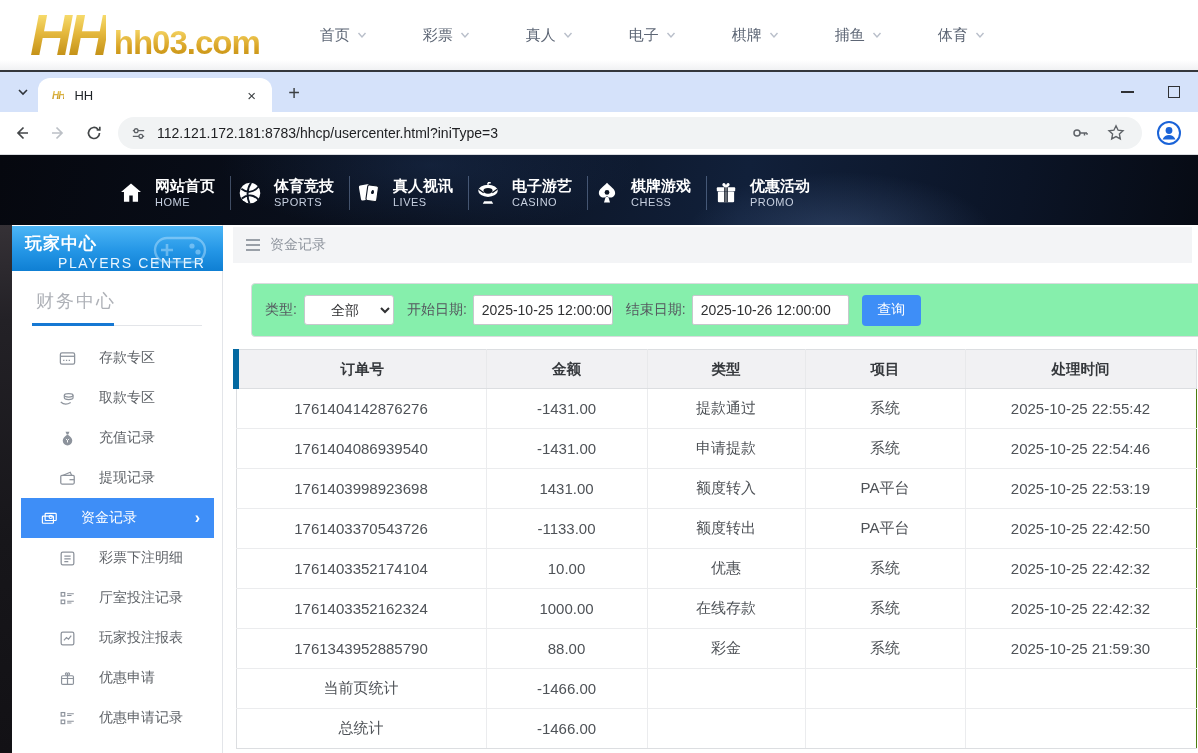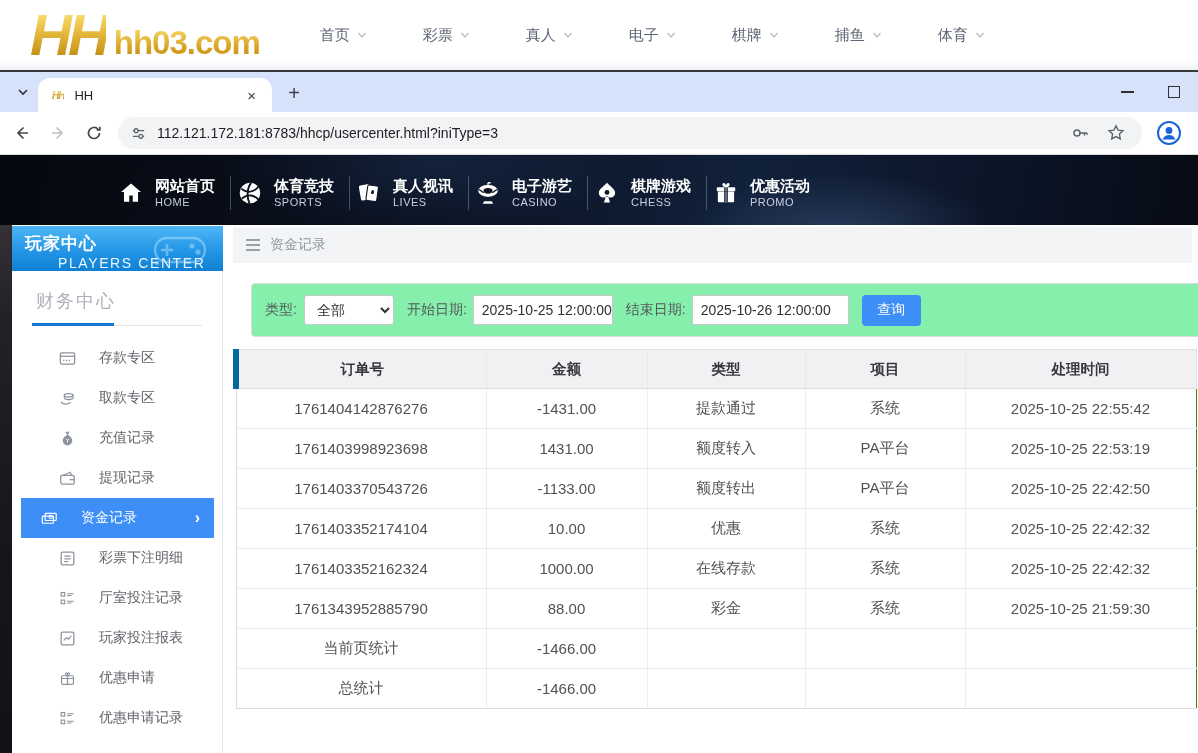--- a/index.html
+++ b/index.html
@@ -87,21 +87,21 @@
 
   
   .content { position:absolute; left:223px; top:0; width:975px; height:528px; background:#fff; }
   .breadcrumb { position:absolute; left:10px; top:2px; width:959px; height:36px; background:#f3f4f6;
      display:flex; align-items:center; padding-left:12px; gap:9px; color:#8f959e; font-size:14px; }
 
   .filter-panel { position:absolute; left:28px; top:58px; width:954px; height:54px; background:#86efac;
      border:1px solid #d9dbde; border-radius:4px; display:flex; align-items:center; padding-left:13px; }
   .f-label { font-size:14px; color:#55595f; }
   .f-select { width:90px; height:30px; margin-left:7px; font-size:14px; color:#303133;
-     border:1px solid #c6c8cc; border-radius:3px; background:#fff; padding-left:8px;
+     border:1px solid #c6c8cc; border-radius:3px; background:#fff; padding-left:22px;
      font-family:"Liberation Sans", sans-serif; }
   .f-input { height:30px; border:1px solid #c6c8cc; border-radius:2px; background:#fff; font-size:14px;
      color:#303133; padding-left:8px; margin-left:6px; font-family:"Liberation Sans", sans-serif; }
   .f-input.start { width:140px; }
   .f-input.end { width:157px; }
   .f-gap { margin-left:13px; }
   .f-btn { margin-left:13px; width:59px; height:31px; background:#3e8ef7; color:#fff; font-size:14px;
      border:none; border-radius:4px; cursor:pointer; font-family:"Liberation Sans", sans-serif; }
 
   .funds-table { position:absolute; left:10px; top:124px; width:960px; border-collapse:collapse; table-layout:fixed;
@@ -453,20 +453,27 @@
         <tbody>
 
             <tr>
               <td>1761404142876276</td>
               <td>-1431.00</td>
               <td>提款通过</td>
               <td>系统</td>
               <td>2025-10-25 22:55:42</td>
             </tr>
 
+            <tr>
+              <td>1761404086939540</td>
+              <td>-1431.00</td>
+              <td>申请提款</td>
+              <td>系统</td>
+              <td>2025-10-25 22:54:46</td>
+            </tr>
 
             <tr>
               <td>1761403998923698</td>
               <td>1431.00</td>
               <td>额度转入</td>
               <td>PA平台</td>
               <td>2025-10-25 22:53:19</td>
             </tr>
 
             <tr>

